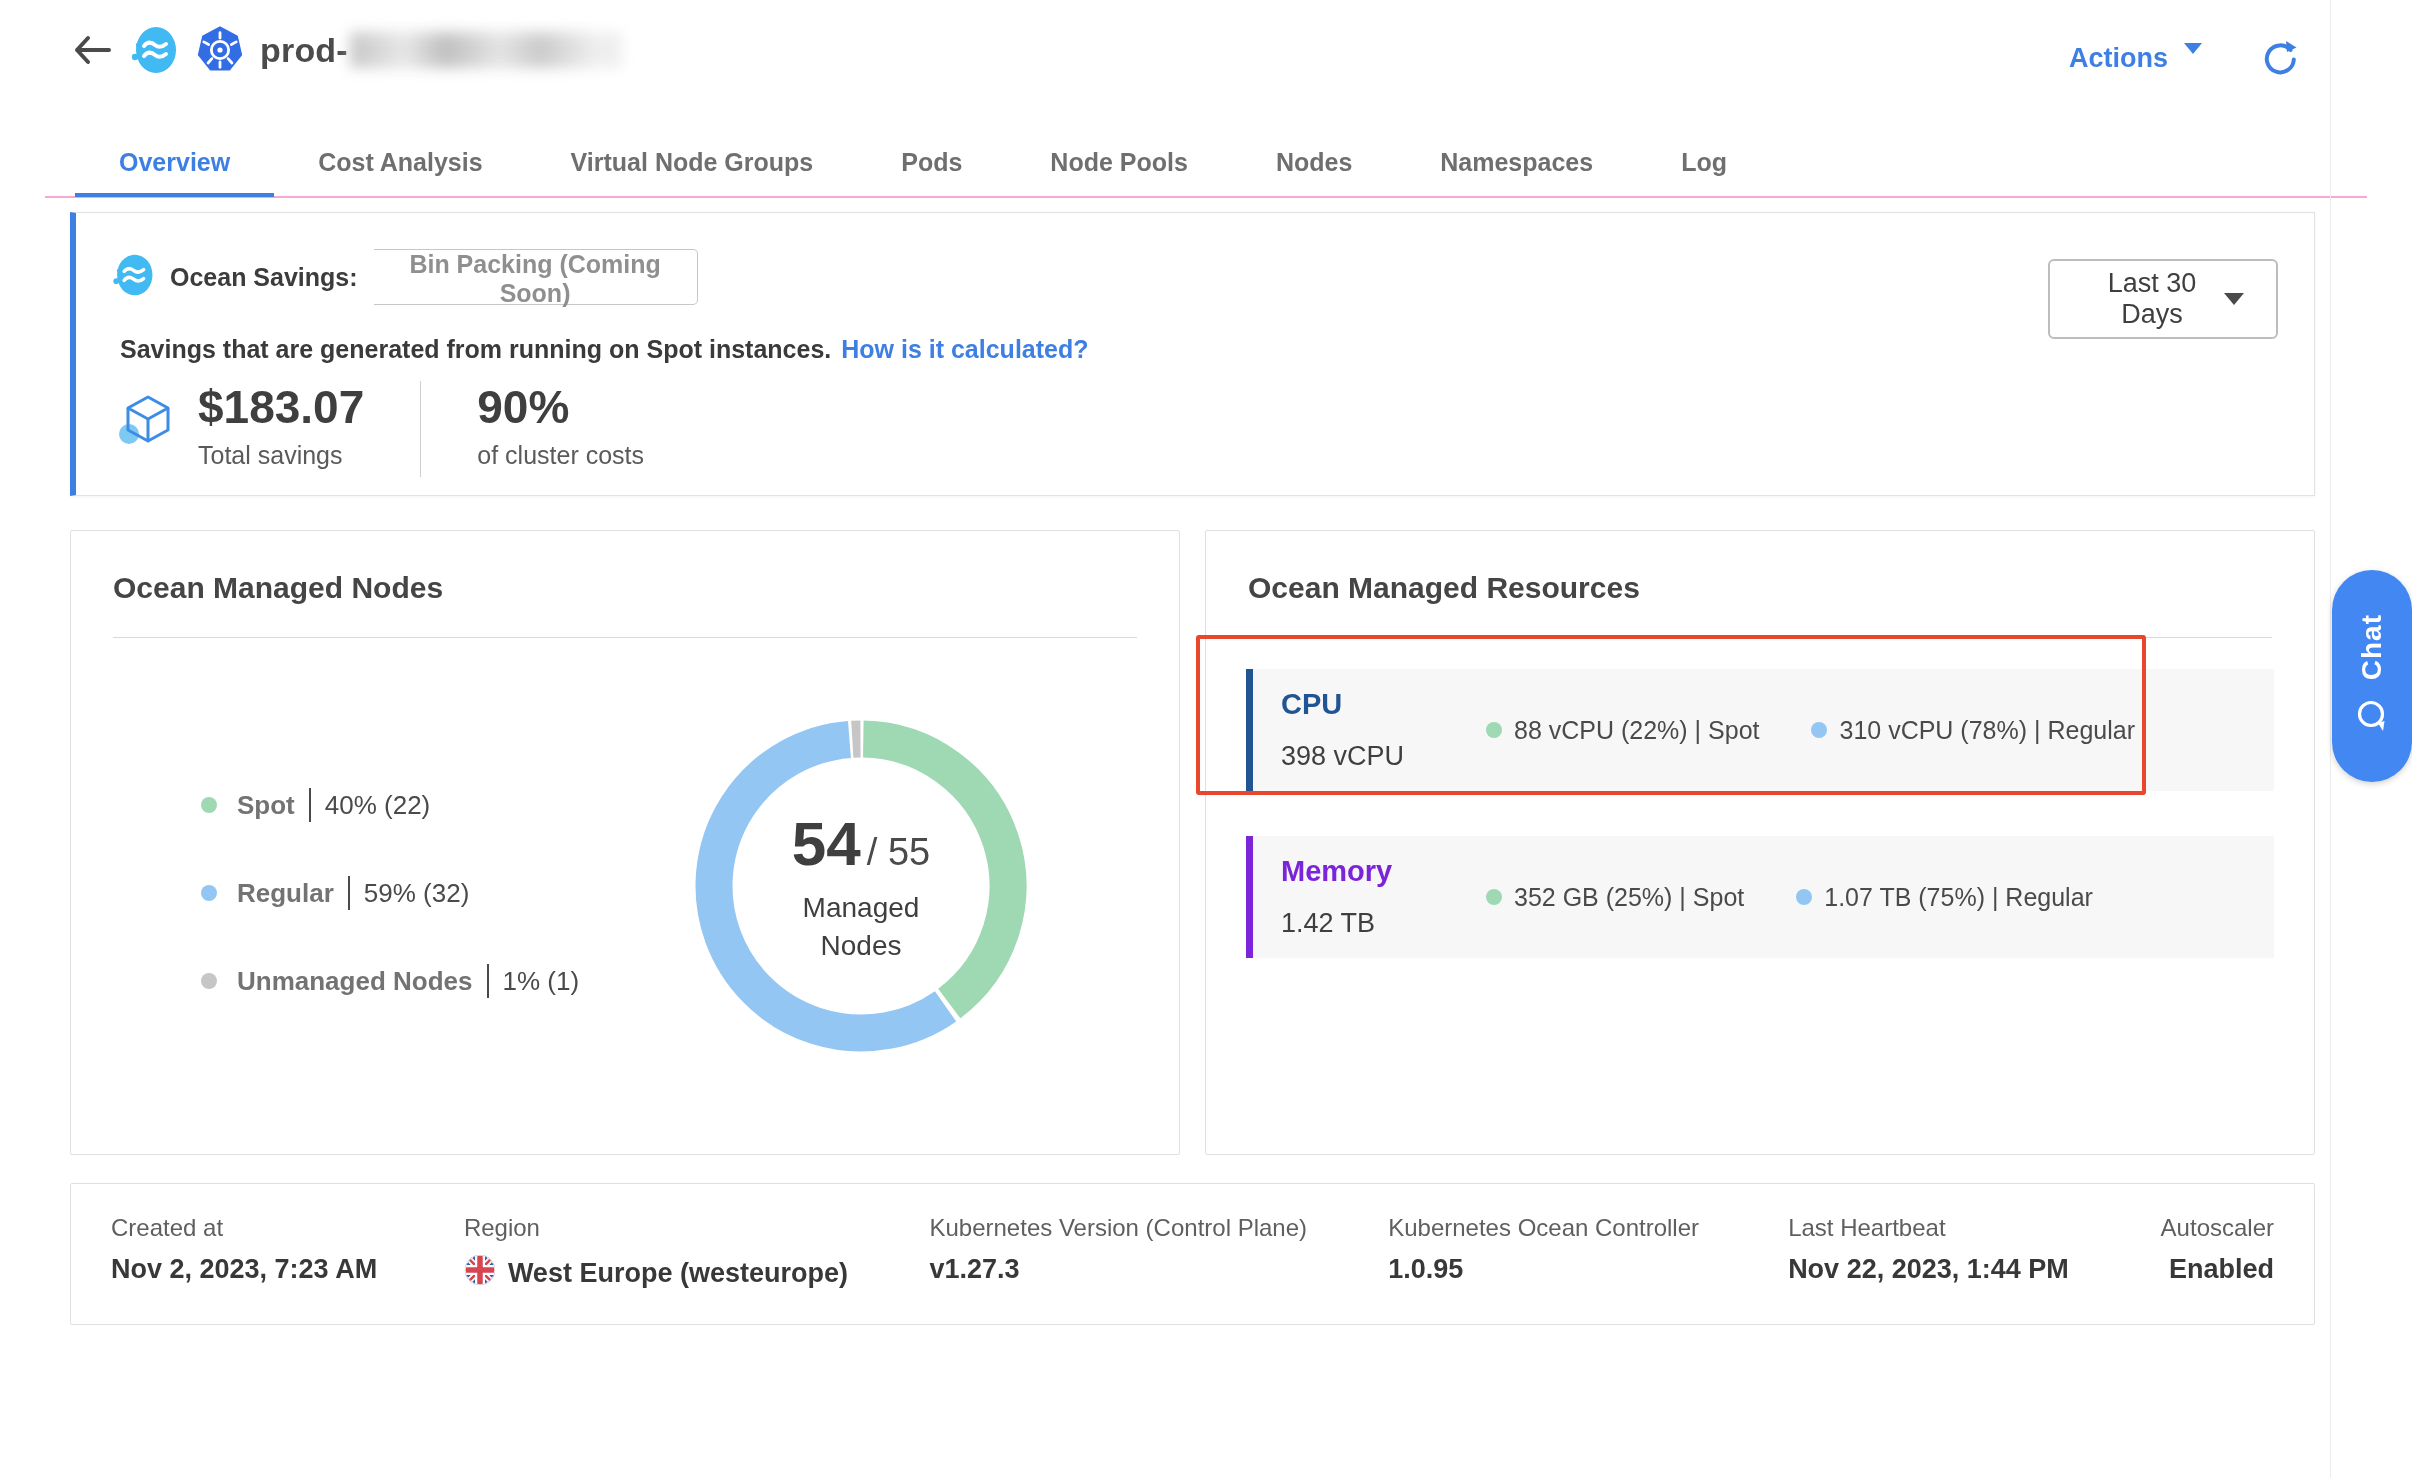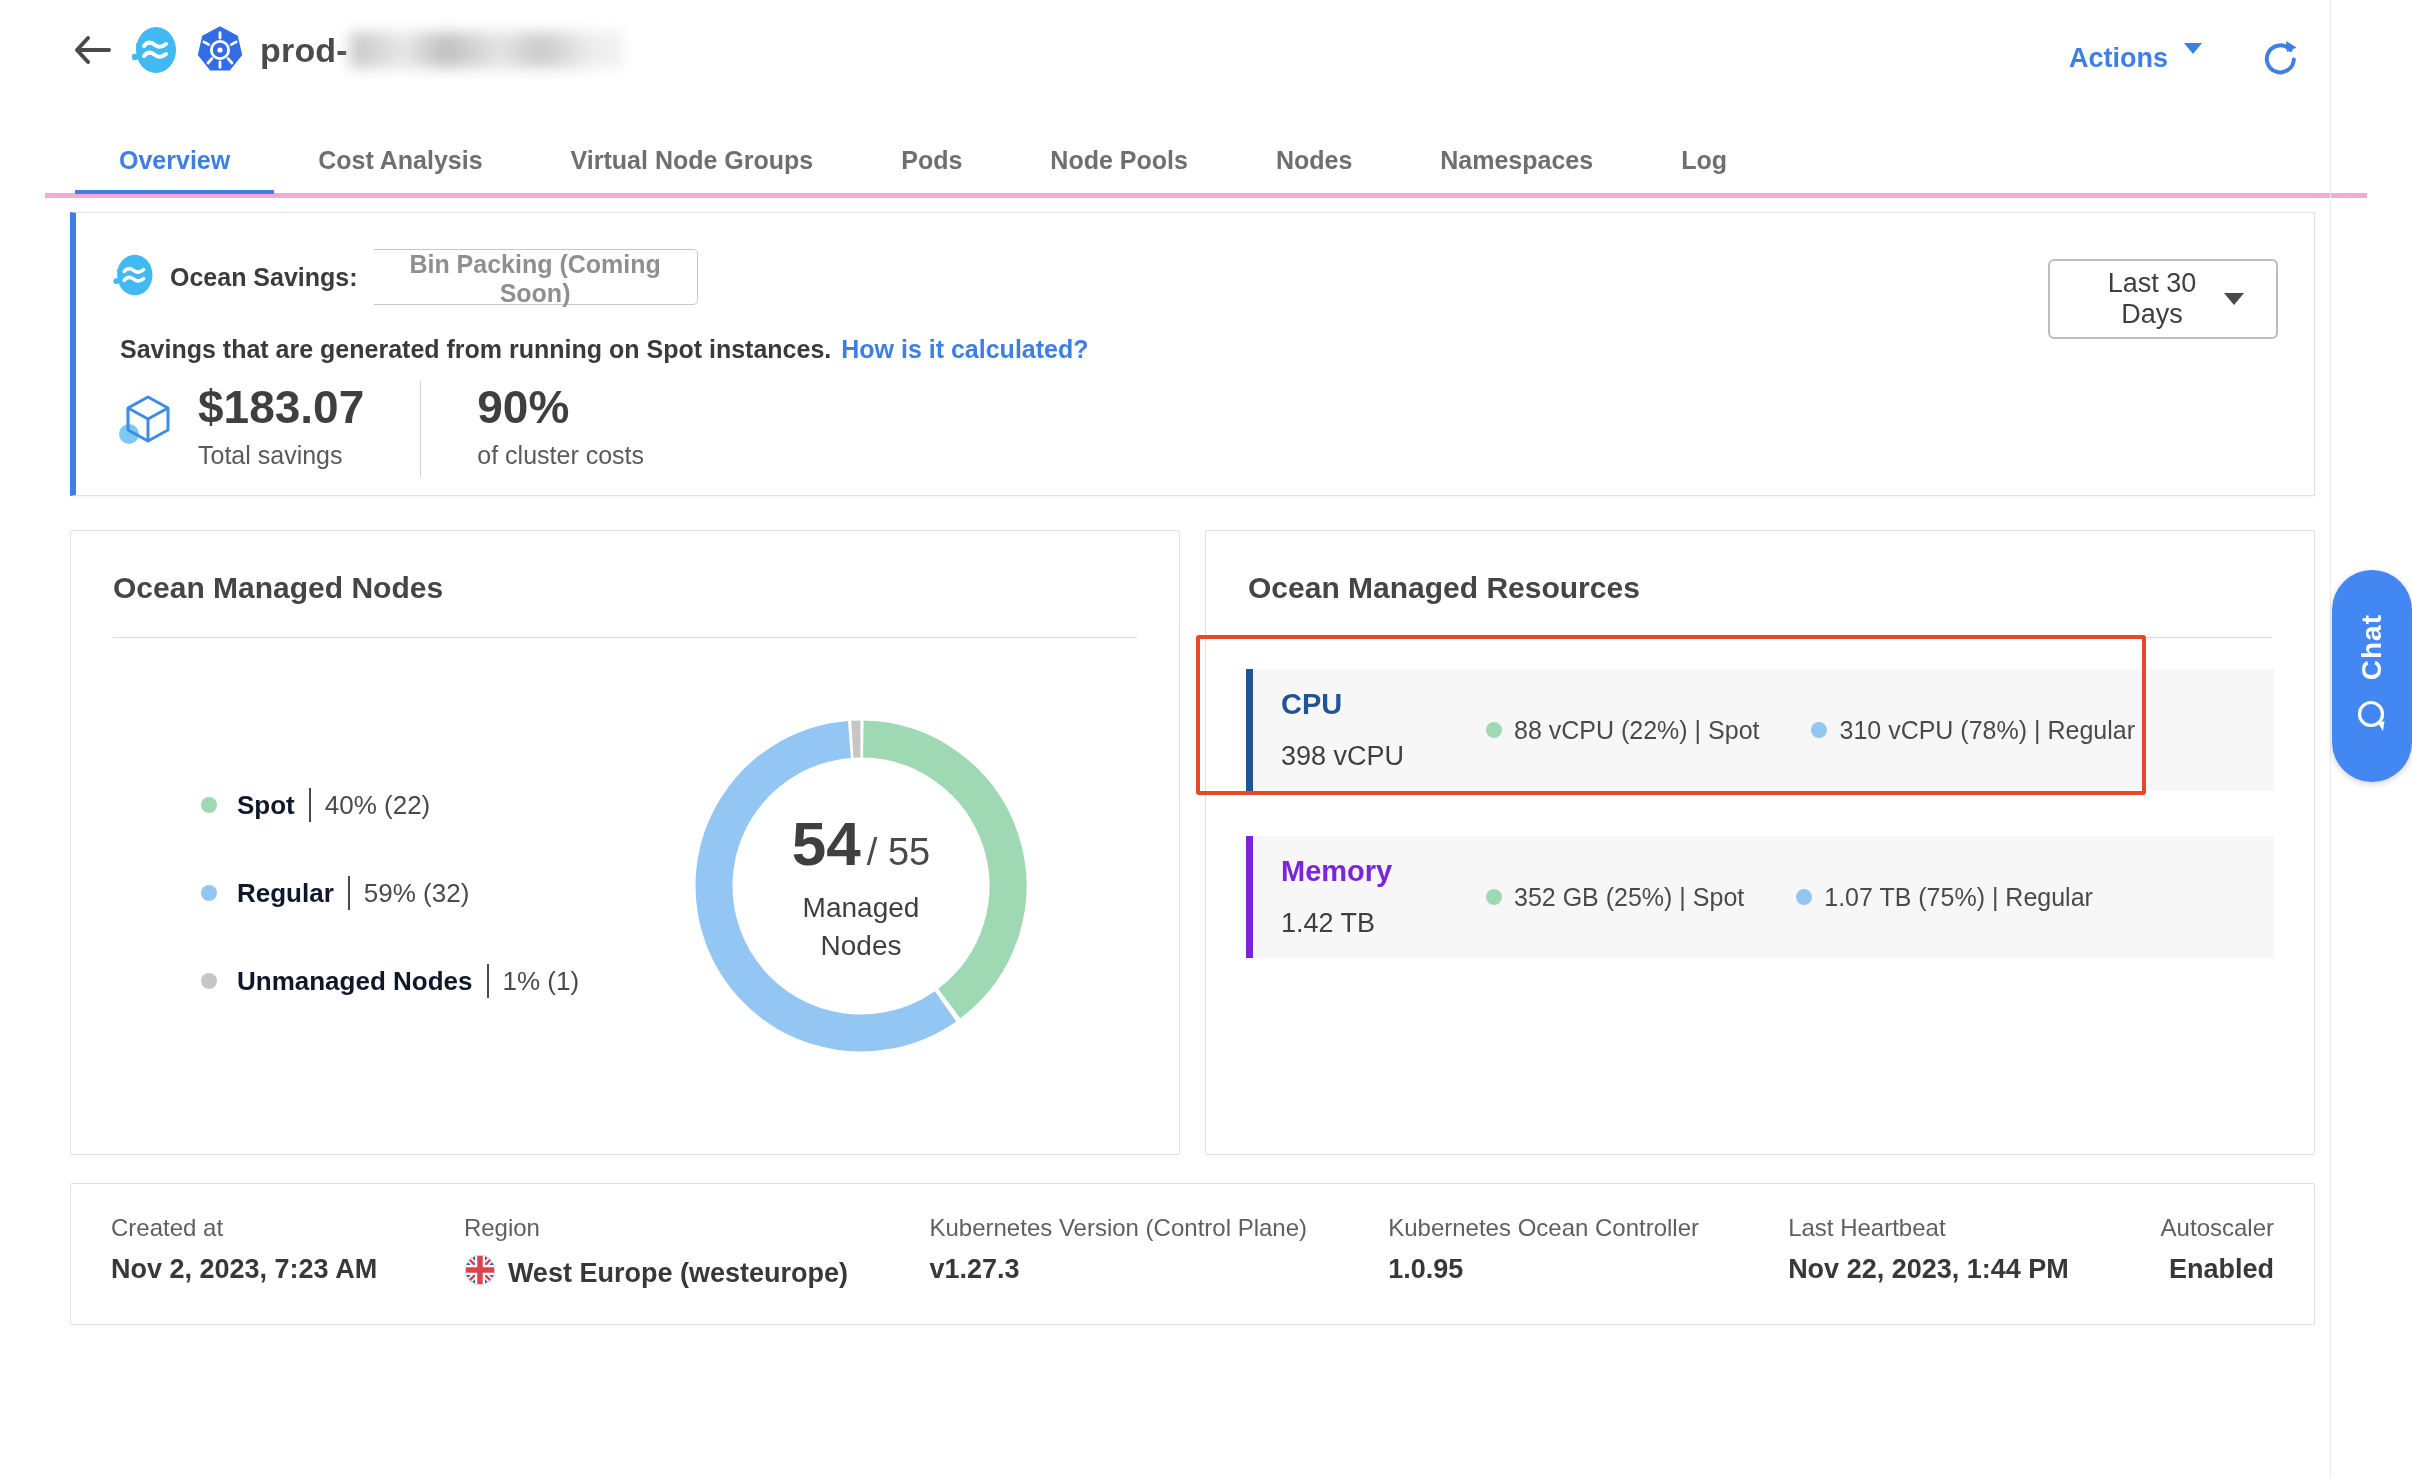--- a/index.html
+++ b/index.html
@@ -14,21 +14,21 @@
   .blurred-title { width:272px; height:36px; margin-left:2px; border-radius:4px;
     background:linear-gradient(90deg,#bdbdbd,#e4e4e4 20%,#b5b5b5 35%,#e0e0e0 55%,#c2c2c2 70%,#ececec 90%);
     filter:blur(7px); opacity:.85; }
   .header-actions { position:absolute; right:112px; top:38px; display:flex; align-items:center; gap:58px; }
   .actions-btn { background:none; border:none; cursor:pointer; display:flex; align-items:flex-start; gap:16px;
     color:#3d7fe3; font-size:27px; font-weight:bold; font-family:inherit; }
   .caret-down-blue { width:0; height:0; border-left:9px solid transparent; border-right:9px solid transparent; border-top:11px solid #3d7fe3; }
   .refresh-btn { background:none; border:none; cursor:pointer; display:flex; }
 
   
-  .tabs { position:absolute; left:45px; right:45px; top:128px; height:70px; display:flex; align-items:center; border-bottom:5px solid #f9a8d4; padding-left:30px; }
+  .tabs { position:absolute; left:45px; right:45px; top:128px; height:70px; display:flex; align-items:center; border-bottom:2px solid #f9a8d4; padding-left:30px; }
   .tab { position:relative; height:100%; display:flex; align-items:center; padding:0 44px; font-size:25px; font-weight:bold; color:#6f6f6f; cursor:pointer; }
   .tab.active { color:#3d7fe3; }
   .tab.active::after { content:""; position:absolute; left:0; right:0; bottom:-1px; height:4px; background:#3d7fe3; }
 
   
   .banner { position:absolute; left:70px; top:212px; width:2245px; height:284px; background:#fff;
     border:1px solid #e2e2e2; border-left:6px solid #3d7fe3; box-shadow:0 1px 3px rgba(0,0,0,.05); }
   .banner-row1 { position:absolute; left:34px; top:36px; display:flex; align-items:center; }
   .banner-label { font-size:25px; font-weight:bold; color:#3c3c3c; margin-left:14px; }
   .toggle-group { display:flex; margin-left:18px; }
@@ -51,21 +51,21 @@
   .card { position:absolute; top:530px; height:625px; background:#fff; border:1px solid #e0e0e0; border-radius:2px; }
   .card-nodes { left:70px; width:1110px; }
   .card-resources { left:1205px; width:1110px; }
   .card-title { position:absolute; left:42px; top:40px; font-size:30px; font-weight:bold; color:#454545; }
   .card-divider { position:absolute; left:42px; right:42px; top:106px; height:1px; background:#d9d9d9; }
 
   
   .legend { position:absolute; left:130px; top:252px; }
   .legend-item { display:flex; align-items:center; height:44px; margin-bottom:44px; }
   .legend-dot { width:16px; height:16px; border-radius:50%; margin-right:20px; flex:none; }
-  .legend-name { font-size:26px; font-weight:bold; color:#0f172a; }
+  .legend-name { font-size:26px; font-weight:bold; color:#737373; }
   .legend-sep { width:2px; height:34px; background:#4a4a4a; margin:0 14px; }
   .legend-value { font-size:26px; color:#4a4a4a; }
 
   
   .donut-wrap { position:absolute; left:590px; top:155px; width:400px; height:400px; }
   .donut-center { position:absolute; inset:0; display:flex; flex-direction:column; align-items:center; justify-content:center; text-align:center; }
   .donut-line1 { display:flex; align-items:baseline; }
   .donut-managed { font-size:62px; font-weight:bold; color:#3f3f3f; }
   .donut-total { font-size:38px; color:#4a4a4a; margin-left:6px; }
   .donut-label { font-size:28px; color:#3f3f3f; line-height:38px; margin-top:10px; width:180px; }

